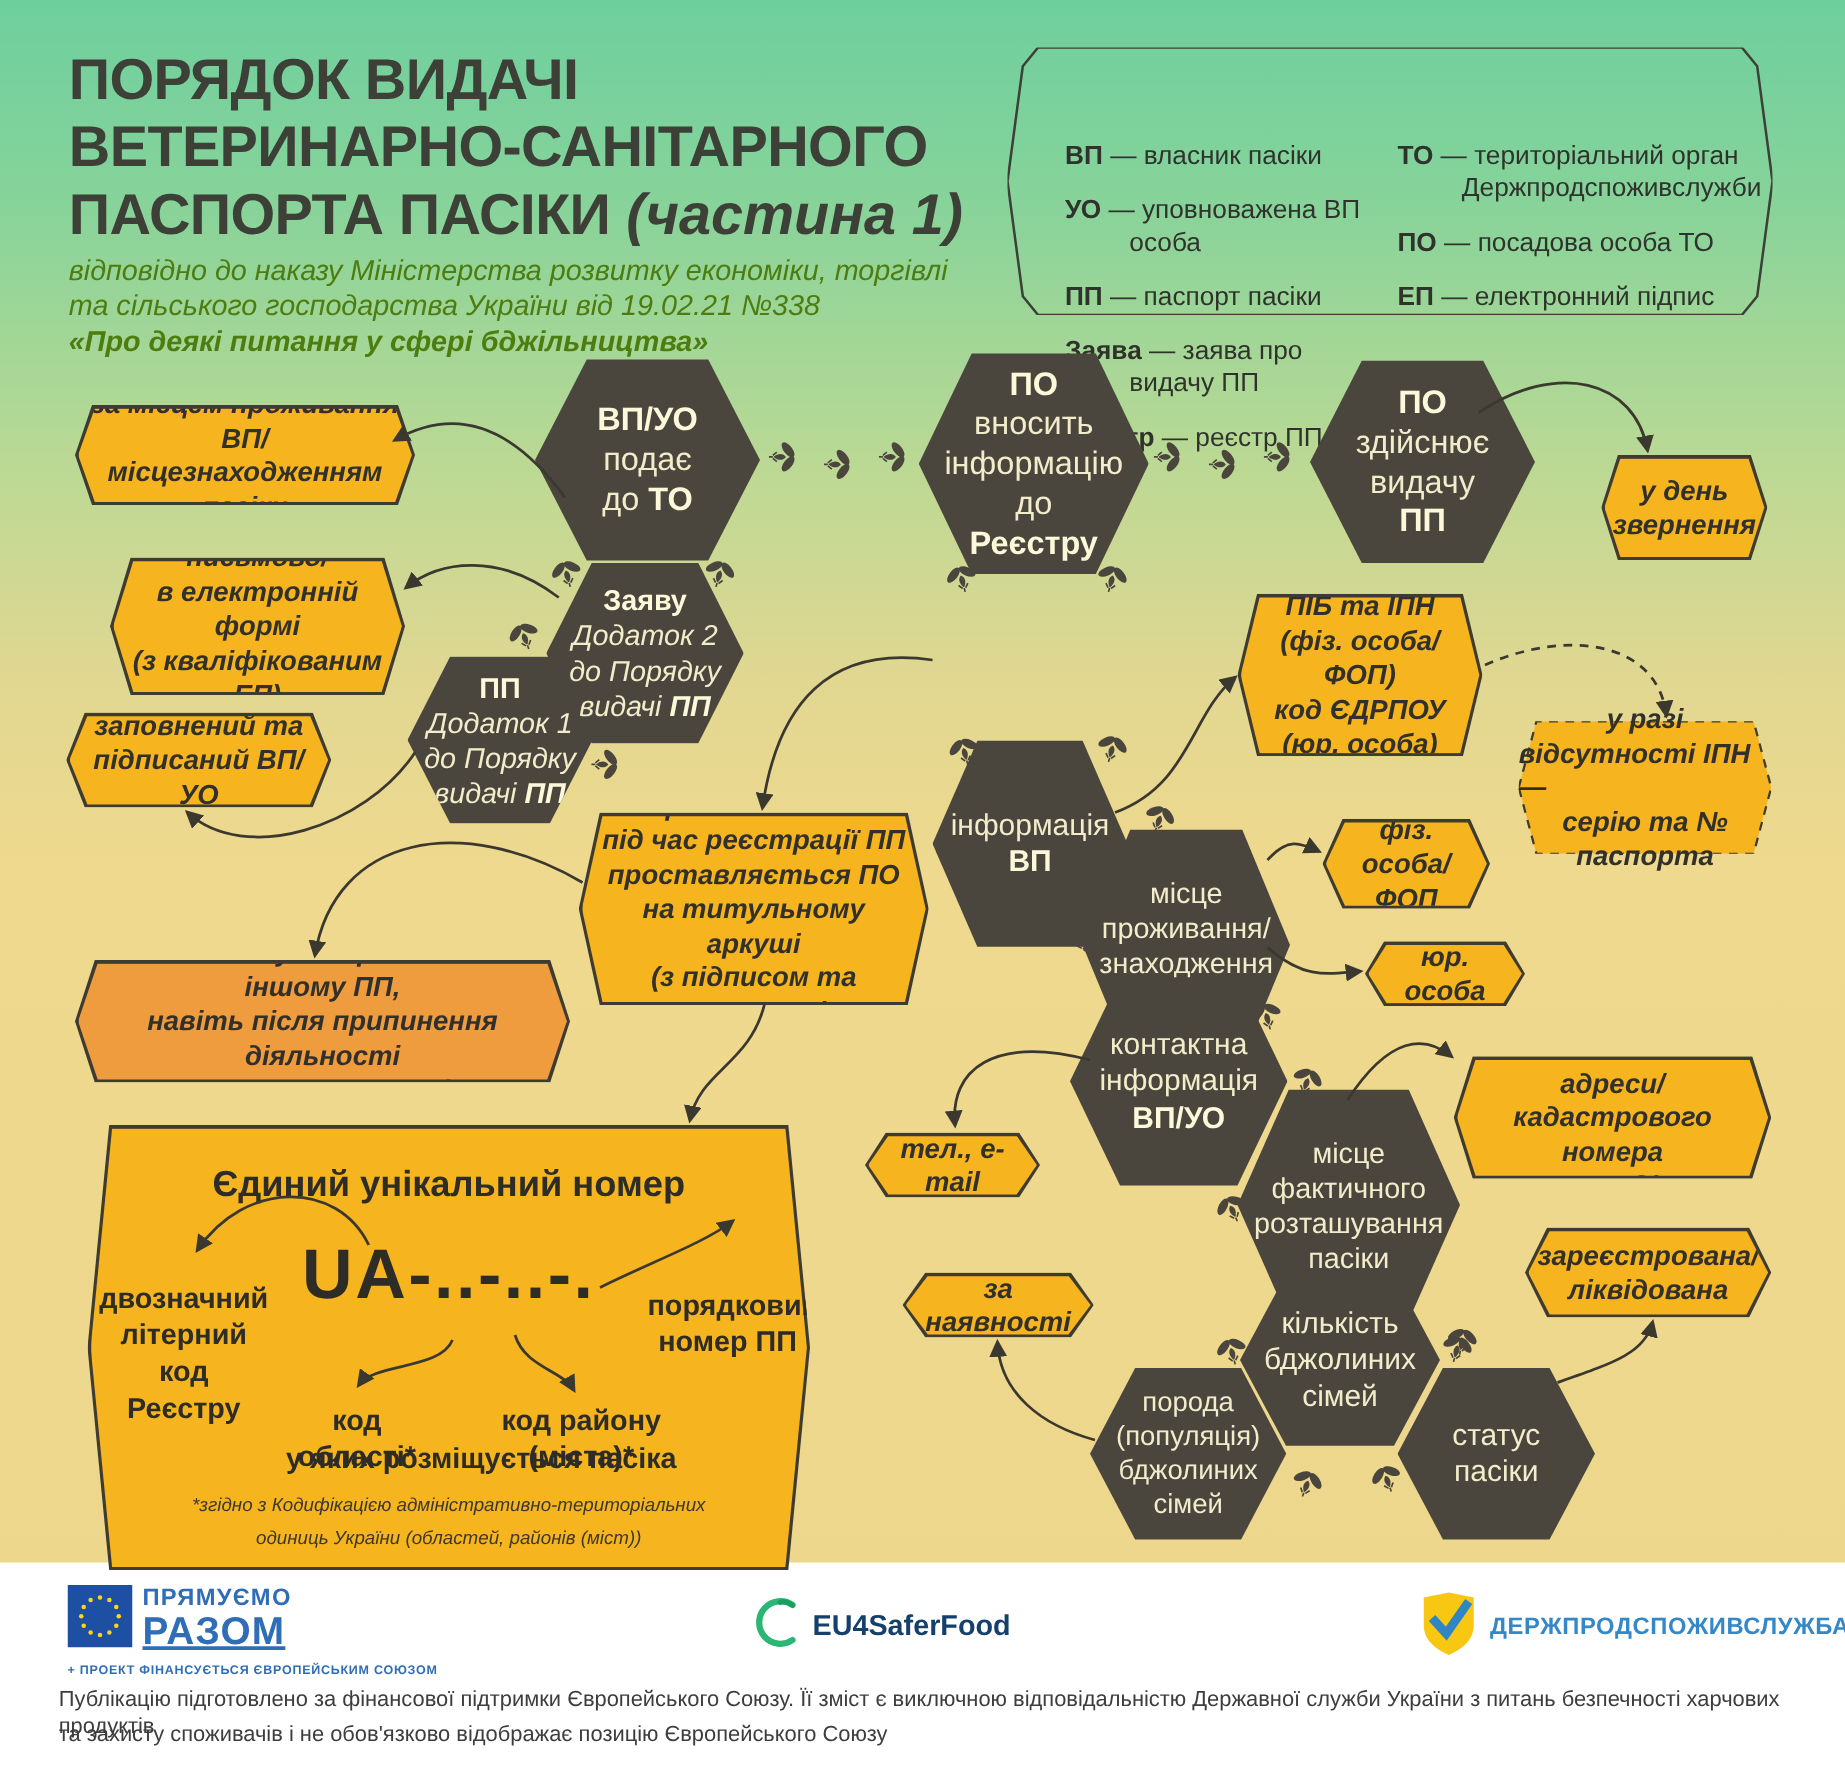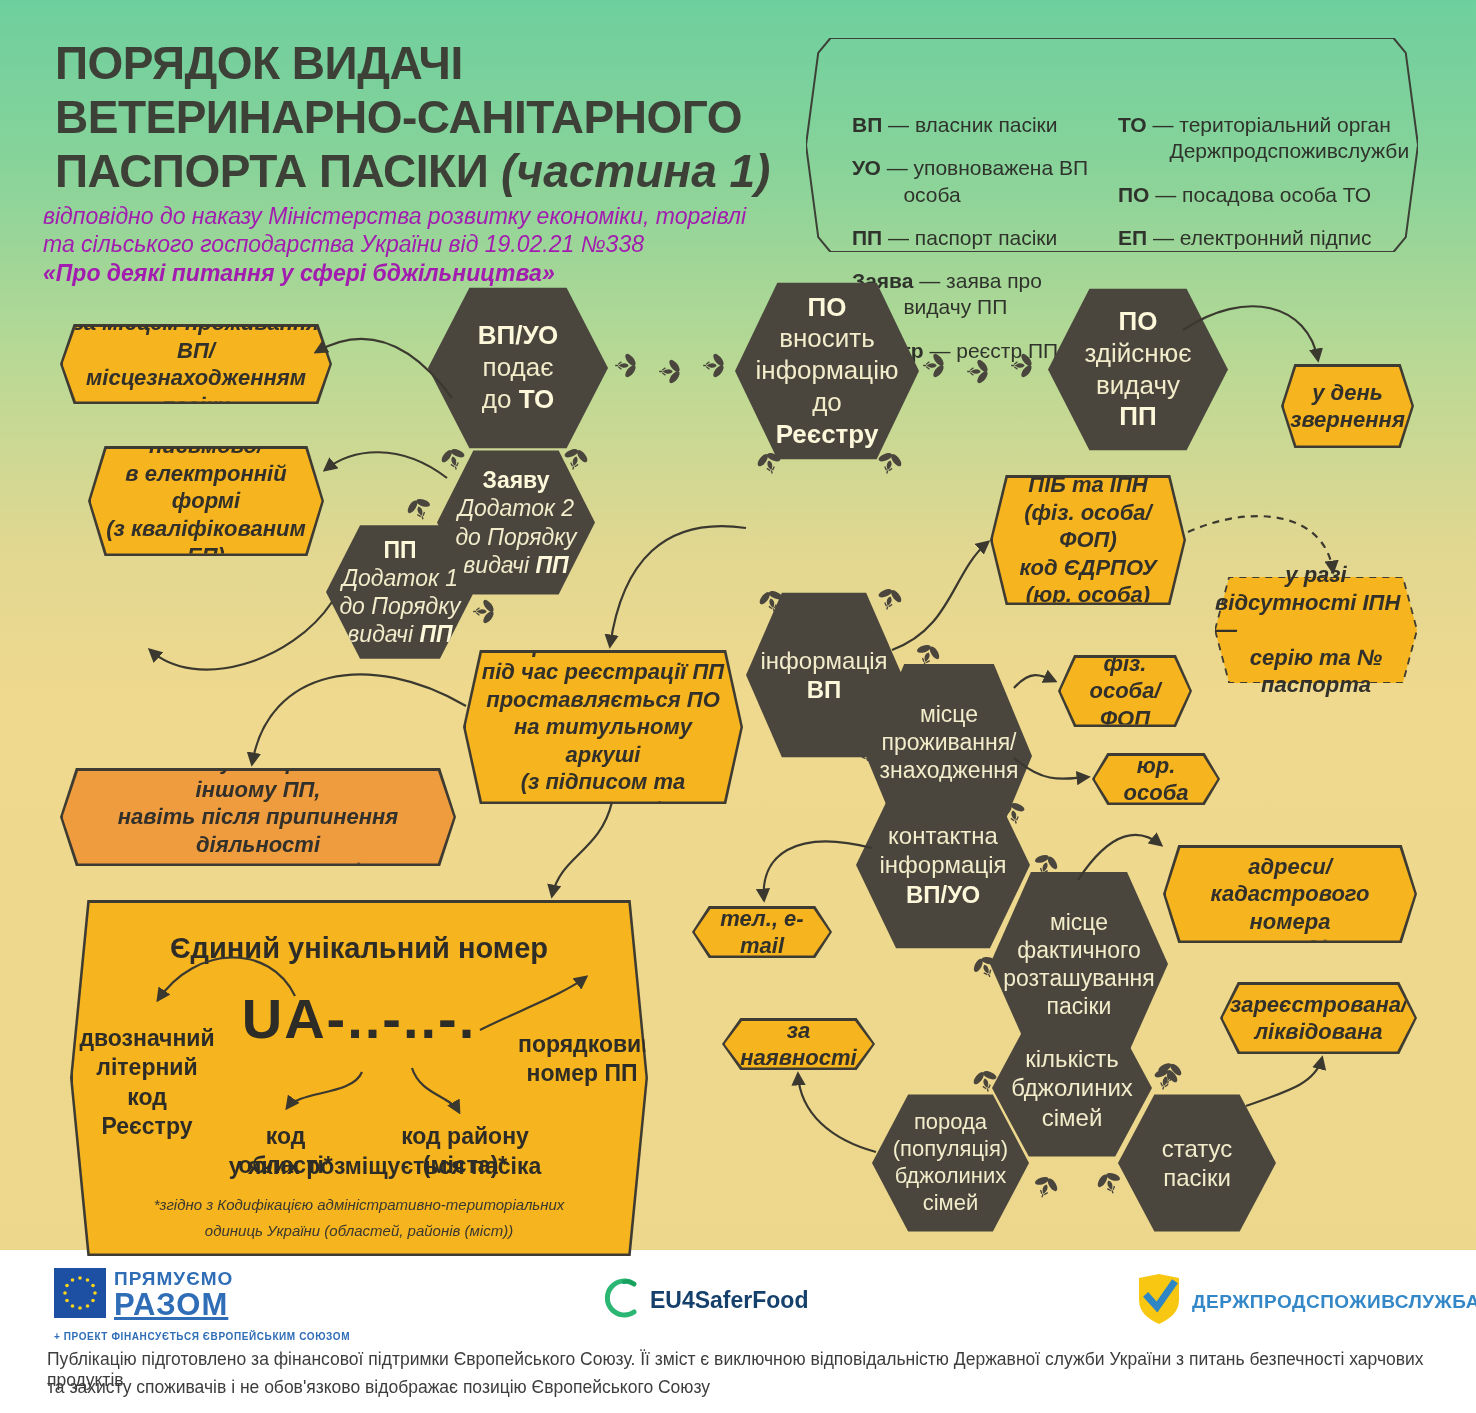--- a/index.html
+++ b/index.html
@@ -7,21 +7,21 @@
          font-family:"Liberation Sans","DejaVu Sans",sans-serif;}
   .bg{position:absolute;left:0;top:0;width:100%;height:1252px;
       background:linear-gradient(180deg,#6ecf9e 0%,#87d39a 13%,#bcd994 30%,#e2d791 44%,#eed98e 55%,#ecd78c 100%);}
   .whiteband{position:absolute;left:0;top:1250px;width:100%;height:163px;background:#ffffff;}
   .abs{position:absolute;}
 
   
   .title-line{position:absolute;left:55px;color:#3c4037;font-weight:bold;font-size:46px;
               letter-spacing:-0.5px;white-space:nowrap;}
   .title-part{font-style:italic;font-weight:600;letter-spacing:0;}
-  .sub-line{position:absolute;left:43px;color:#a21caf;font-style:italic;font-size:23px;white-space:nowrap;}
+  .sub-line{position:absolute;left:55px;color:#4d7c0f;font-style:italic;font-size:23px;white-space:nowrap;}
   .sub-bold{font-weight:bold;}
 
   
   .legend{position:absolute;left:806px;top:38px;width:612px;height:214px;}
   .legend svg.frame{position:absolute;inset:0;width:100%;height:100%;}
   .legend .col{position:absolute;top:26px;margin-top:48px;}
   .legend .li{font-size:21px;color:#2f332c;margin-bottom:17px;
               text-indent:-2.45em;padding-left:2.45em;line-height:1.25;}
   .legend .li .a{font-weight:bold;}
 
@@ -203,20 +203,26 @@
   </div>
 
   <div class="co cut7" style="left:88px;top:446px;width:236px;height:110px">
     <div class="co-in cut7">
         <span class="cl">письмово/</span>
       <span class="cl">в електронній формі</span>
       <span class="cl">(з кваліфікованим ЕП)</span>
       </div>
   </div>
 
+  <div class="co cut7" style="left:53px;top:570px;width:212px;height:76px">
+    <div class="co-in cut7">
+        <span class="cl">заповнений та</span>
+      <span class="cl">підписаний ВП/УО</span>
+      </div>
+  </div>
 
   <div class="co cut4" style="left:60px;top:768px;width:396px;height:98px">
     <div class="co-in cut4 orange">
         <span class="cl">не може бути присвоєний іншому ПП,</span>
       <span class="cl">навіть після припинення діяльності</span>
       <span class="cl">зареєстрованої пасіки</span>
       </div>
   </div>
 
   <div class="co cut6" style="left:463px;top:650px;width:280px;height:154px">

